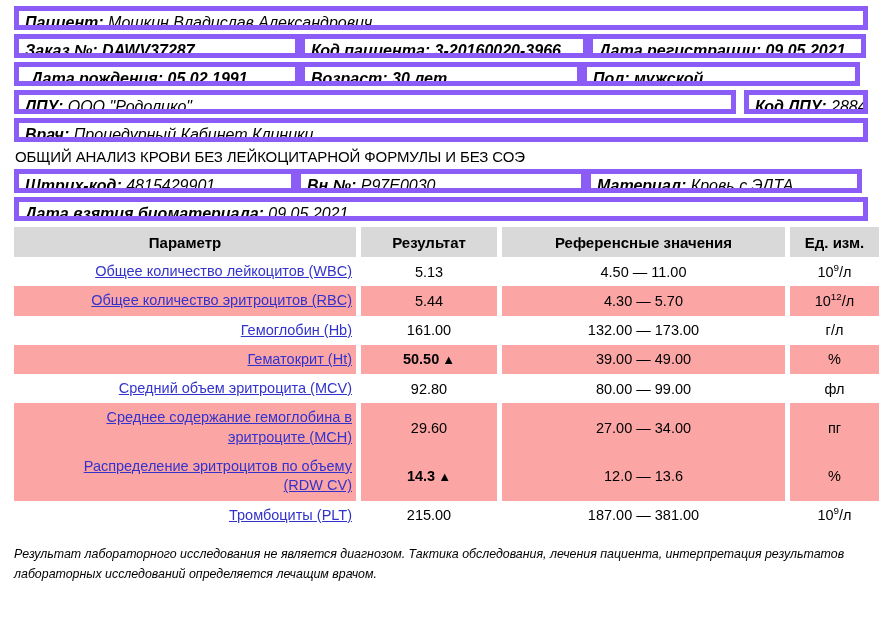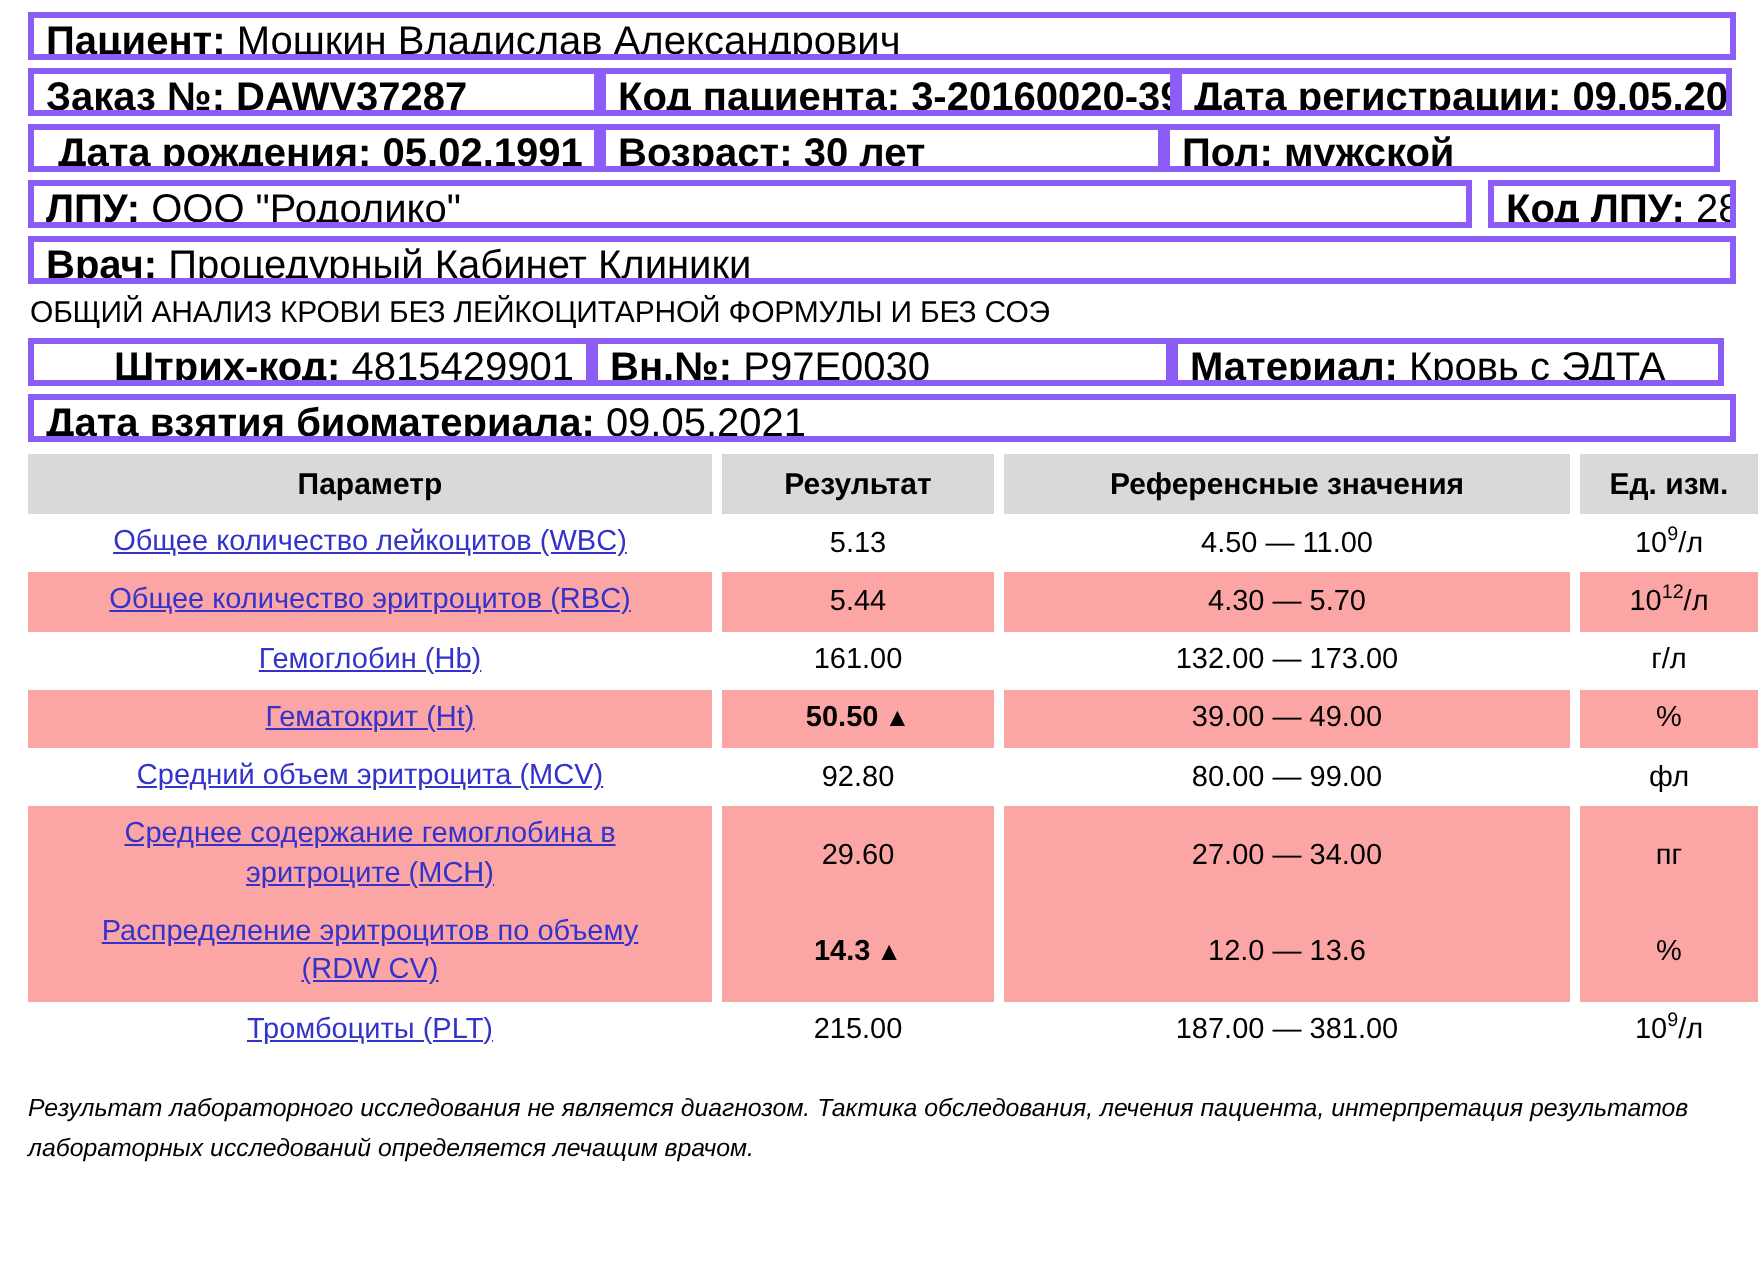--- a/index.html
+++ b/index.html
@@ -26,29 +26,30 @@
     top: 6px;
     width: 854px;
   }
 
   
   .hdr-row {
     display: flex;
     margin-bottom: 4px;
   }
   .hdr-cell {
-    border: 3px solid #8b5cf6;
+    border: 5px solid #8b5cf6;
     background: #ffffff;
     height: 24px;
     line-height: 24px;
     padding: 0 6px;
-    font-size: 20px;
+    font-size: 16px;
     white-space: nowrap;
     overflow: hidden;
     box-sizing: border-box;
+    font-style: italic;
   }
   .hdr-cell b, .lbl {
     font-weight: bold;
   }
   .val {
     font-weight: normal;
   }
 
   .w-patient  { width: 854px; }
   .w-order    { width: 286px; }
@@ -64,21 +65,21 @@
   
   .analysis-title {
     font-size: 15px;
     font-weight: normal;
     letter-spacing: -0.1px;
     margin: 6px 0 4px 1px;
     white-space: nowrap;
   }
 
   
-  .w-barcode  { width: 282px; text-align: right; }
+  .w-barcode  { width: 282px; }
   .w-internal { width: 290px; }
   .w-material { width: 276px; }
   .w-collect  { width: 854px; }
 
   
   .tbl {
     margin-top: 6px;
     border-collapse: separate;
     border-spacing: 5px 0;
     width: 864px;
@@ -100,21 +101,21 @@
     vertical-align: middle;
     margin-left: 19px;
   }
   .tbl td {
     font-size: 14.5px;
     vertical-align: middle;
     padding: 5px 4px;
     text-align: center;
   }
   .tbl td.param {
-    text-align: center;
+    text-align: right;
     padding-left: 4px;
   }
   .tbl tr.shaded td {
     background: #fca5a5;
   }
   .param-link {
     color: #3333cc;
     text-decoration: underline;
     font-size: 14.5px;
     line-height: 1.33;

